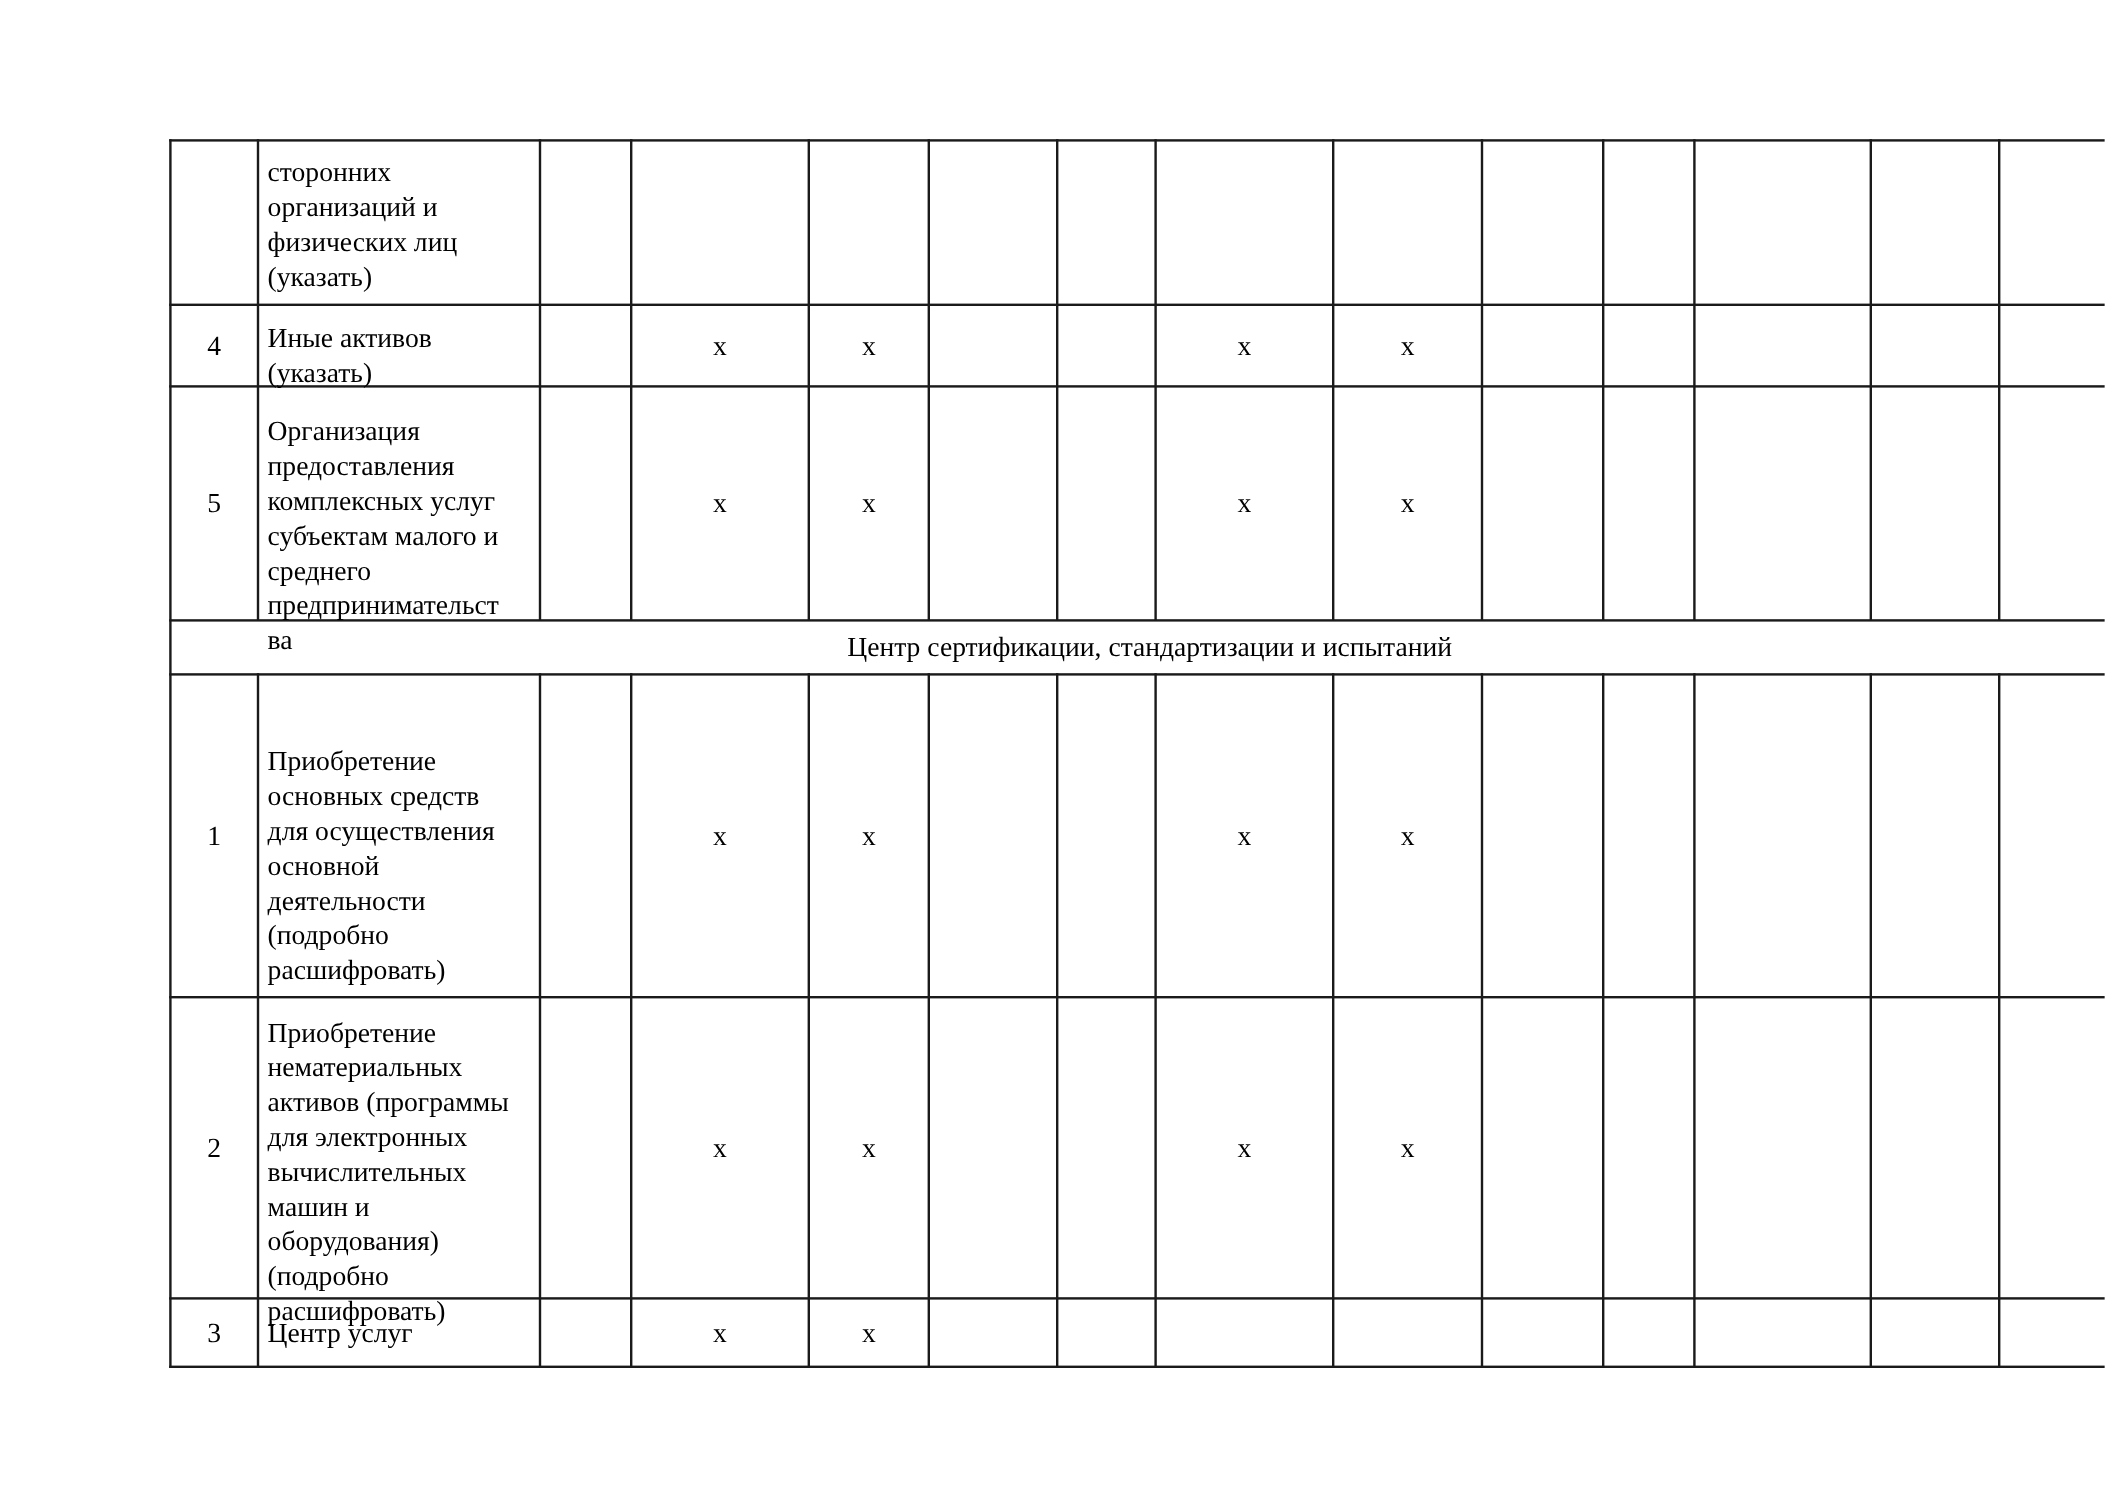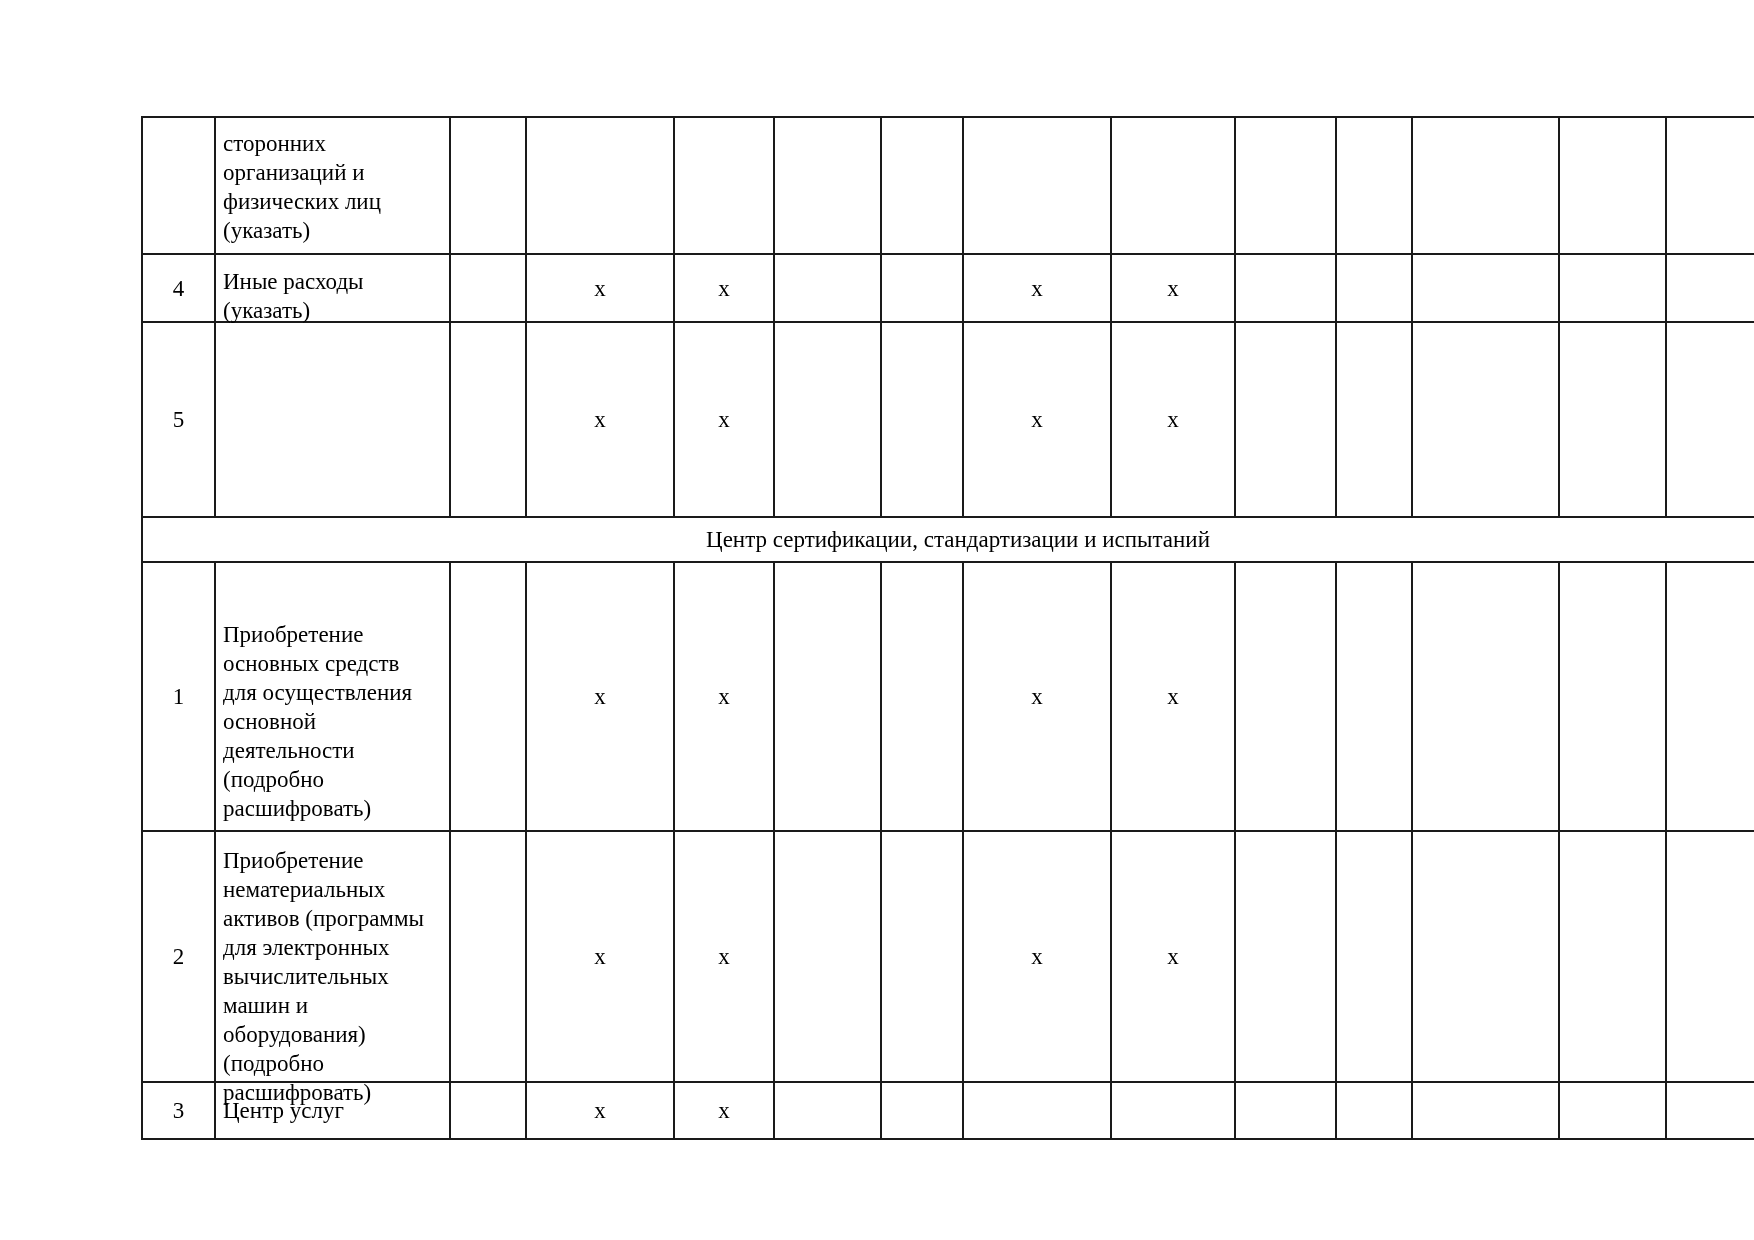--- a/index.html
+++ b/index.html
@@ -59,28 +59,35 @@
   <div class="vline" style="left:1558px;top:561px;height:578px;"></div>
   <div class="vline" style="left:1665px;top:561px;height:578px;"></div>
 
   <div class="cell" style="left:143px;top:118px;width:71px;height:135px;"></div>
   <div class="desc" style="left:216px;top:129px;width:262px;">сторонних
 организаций и
 физических лиц
 (указать)</div>
 
   <div class="cell" style="left:143px;top:255px;width:71px;height:66px;">4</div>
-  <div class="desc" style="left:216px;top:267px;width:233px;">Иные расходы
+  <div class="desc" style="left:216px;top:267px;width:233px;">Иные активов
 (указать)</div>
   <div class="cell" style="left:527px;top:255px;width:146px;height:66px;">x</div>
   <div class="cell" style="left:675px;top:255px;width:98px;height:66px;">x</div>
   <div class="cell" style="left:964px;top:255px;width:146px;height:66px;">x</div>
   <div class="cell" style="left:1112px;top:255px;width:122px;height:66px;">x</div>
 
   <div class="cell" style="left:143px;top:323px;width:71px;height:193px;">5</div>
+  <div class="desc" style="left:216px;top:345px;width:233px;">Организация
+предоставления
+комплексных услуг
+субъектам малого и
+среднего
+предпринимательст
+ва</div>
   <div class="cell" style="left:527px;top:323px;width:146px;height:193px;">x</div>
   <div class="cell" style="left:675px;top:323px;width:98px;height:193px;">x</div>
   <div class="cell" style="left:964px;top:323px;width:146px;height:193px;">x</div>
   <div class="cell" style="left:1112px;top:323px;width:122px;height:193px;">x</div>
 
   <div class="section-title" style="left:143px;top:518px;width:1630px;height:43px;">Центр сертификации, стандартизации и испытаний</div>
 
   <div class="cell" style="left:143px;top:563px;width:71px;height:267px;">1</div>
   <div class="desc" style="left:216px;top:620px;width:233px;">Приобретение
 основных средств

